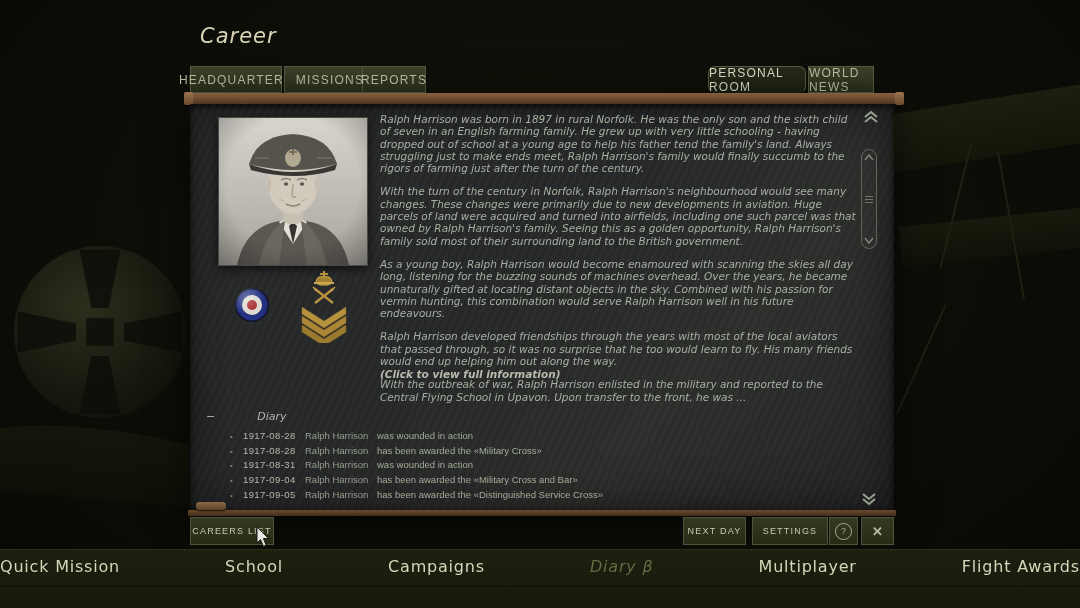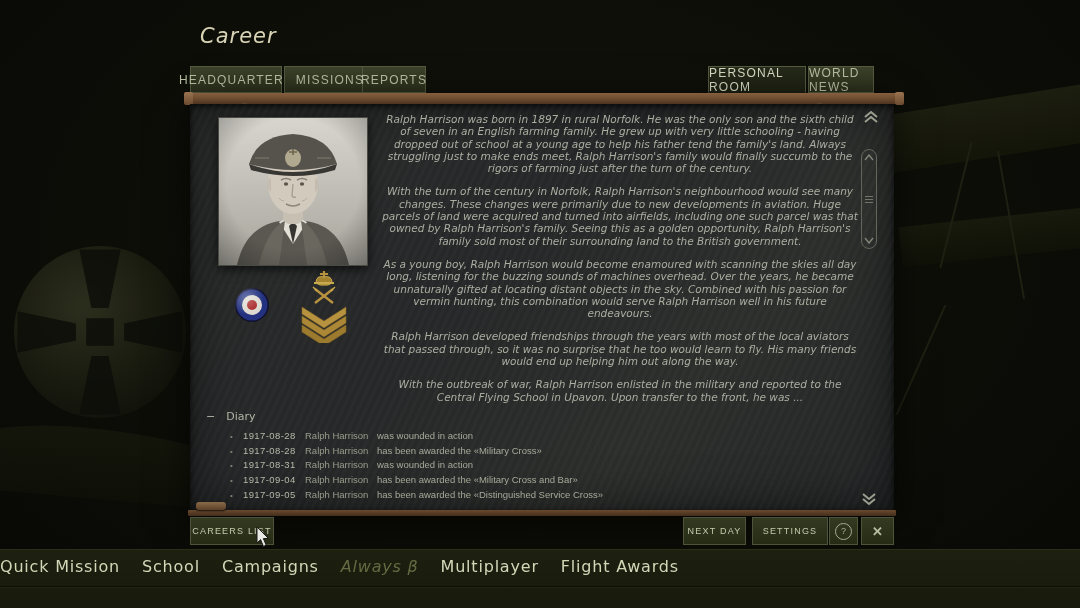--- a/index.html
+++ b/index.html
@@ -39,26 +39,26 @@
          background:linear-gradient(#8a6a48,#5c4128);box-shadow:0 1px 2px rgba(0,0,0,.8);}
   
   .photo{position:absolute;left:28px;top:24px;width:148px;height:147px;border:1px solid #4a4a44;
          box-shadow:0 3px 10px rgba(0,0,0,.7);background:#b9b6ae;}
   
   .roundel{position:absolute;left:44px;top:194px;width:36px;height:36px;}
   .rank{position:absolute;left:106px;top:176px;width:56px;height:74px;}
   
   .bio{position:absolute;left:190px;top:20px;width:480px;color:#a9afa1;
        font-family:"DejaVu Sans", sans-serif;font-style:italic;font-size:10.5px;line-height:12.3px;}
-  .bio p{margin:0 0 11px 0;text-align:center;}
+  .bio p{margin:0 0 11px 0;}
   .click-hint{margin-top:3px;color:#b7bcae;font-weight:bold;}
   
   .diary-head{position:absolute;left:16px;top:317px;color:#b0b5a6;font-size:11px;
        font-family:"DejaVu Sans", sans-serif;display:flex;gap:11px;align-items:center;}
-  .diary-head .dh-label{}
+  .diary-head .dh-label{font-style:italic;margin-left:31px;}
   .diary-list{position:absolute;left:40px;top:337px;width:620px;}
   .diary-row{display:flex;align-items:baseline;height:14.7px;font-size:9.5px;color:#9aa091;cursor:pointer;}
   .dr-bullet{width:13px;color:#7d8273;font-size:8px;}
   .dr-date{width:62px;color:#b4b9a8;letter-spacing:.4px;}
   .dr-name{width:72px;color:#979d8c;}
   .dr-event{color:#a4aa99;}
   
   .scroll-arrow{position:absolute;width:20px;height:18px;cursor:pointer;}
   .scroll-thumb{position:absolute;left:671px;top:56px;width:16px;height:100px;border:1px solid #62665a;
        border-radius:8px;cursor:grab;display:flex;flex-direction:column;align-items:center;justify-content:space-between;
@@ -68,21 +68,21 @@
   .tool-btn{position:absolute;top:517px;height:28px;box-sizing:border-box;border:1px solid #4e5439;
        background:linear-gradient(#343a22,#262b15);color:#c6cbad;font-size:9px;letter-spacing:1.2px;
        display:flex;align-items:center;justify-content:center;cursor:pointer;}
   .tool-btn.icon-btn{font-size:12px;letter-spacing:0;}
   .help-ring{width:15px;height:15px;border:1px solid #a8ad90;border-radius:50%;display:flex;align-items:center;
        justify-content:center;font-size:9px;color:#a8ad90;}
   .close-x{color:#b9bea1;font-size:13px;font-weight:bold;}
   
   .bottom-band{position:absolute;left:0;top:549px;width:1080px;height:59px;
        background:linear-gradient(#1d200f,#171a0c);border-top:1px solid #2b2f1a;}
-  .main-nav{position:absolute;left:0;top:7px;width:100%;display:flex;justify-content:flex-start;gap:22px;}
+  .main-nav{position:absolute;left:0;top:7px;width:100%;display:flex;justify-content:space-between;gap:22px;}
   .main-nav .nav-item{color:#d3d7b8;font-size:16px;letter-spacing:.8px;cursor:pointer;
        font-family:"DejaVu Sans", sans-serif;}
   .main-nav .nav-item.dimmed{color:#646b42;font-style:italic;}
   .footer-sep{position:absolute;left:0;top:36px;width:100%;border-top:1px solid #0d0f07;
        box-shadow:0 1px 0 rgba(255,255,255,.04);}
   .footer-nav{position:absolute;left:0;top:40px;width:100%;display:flex;justify-content:center;gap:26px;}
   .footer-nav .f-item{color:#b3b796;font-size:11px;letter-spacing:.4px;cursor:pointer;}
   
   .cursor{position:absolute;left:256px;top:527px;width:14px;height:21px;z-index:50;}
 </style>
@@ -107,21 +107,21 @@
   <div class="bg-decor wing3"></div>
   <div class="bg-decor strut" style="left:955px;top:140px;height:130px;transform:rotate(14deg);"></div>
   <div class="bg-decor strut" style="left:1010px;top:150px;height:150px;transform:rotate(-10deg);"></div>
   <div class="bg-decor strut" style="left:920px;top:300px;height:120px;transform:rotate(24deg);"></div>
 
   <div class="page-title">Career</div>
 
   <div class="tab" style="left:190px;width:92px;">HEADQUARTERS</div>
   <div class="tab" style="left:284px;width:92px;">MISSIONS</div>
   <div class="tab" style="left:362px;width:64px;">REPORTS</div>
-  <div class="tab active" style="left:708px;width:98px;">PERSONAL ROOM</div>
+  <div class="tab active" style="left:708px;width:98px;border-radius:7px;">PERSONAL ROOM</div>
   <div class="tab" style="left:808px;width:66px;">WORLD NEWS</div>
 
   <div class="panel">
     <div class="rail"></div>
     <div class="rail-cap" style="left:-6px;"></div>
     <div class="rail-cap" style="left:705px;"></div>
     <div class="hook" style="left:48px;"></div>
     <div class="hook" style="left:623px;"></div>
 
     <div class="board"></div>
@@ -210,20 +210,21 @@
         <p>Ralph Harrison was born in 1897 in rural Norfolk. He was the only son and the sixth child of seven in an English farming family. He grew up with very little schooling - having dropped out of school at a young age to help his father tend the family's land. Always struggling just to make ends meet, Ralph Harrison's family would finally succumb to the rigors of farming just after the turn of the century.</p>
 
         <p>With the turn of the century in Norfolk, Ralph Harrison's neighbourhood would see many changes. These changes were primarily due to new developments in aviation. Huge parcels of land were acquired and turned into airfields, including one such parcel was that owned by Ralph Harrison's family. Seeing this as a golden opportunity, Ralph Harrison's family sold most of their surrounding land to the British government.</p>
 
         <p>As a young boy, Ralph Harrison would become enamoured with scanning the skies all day long, listening for the buzzing sounds of machines overhead. Over the years, he became unnaturally gifted at locating distant objects in the sky. Combined with his passion for vermin hunting, this combination would serve Ralph Harrison well in his future endeavours.</p>
 
         <p>Ralph Harrison developed friendships through the years with most of the local aviators that passed through, so it was no surprise that he too would learn to fly. His many friends would end up helping him out along the way.</p>
 
         <p>With the outbreak of war, Ralph Harrison enlisted in the military and reported to the Central Flying School in Upavon. Upon transfer to the front, he was ...</p>
       </div>
+    <div class="bio click-hint" style="top:272px;">(Click to view full information)</div>
 
     <div class="diary-head">
       <span>−</span>
       <span class="dh-label">Diary</span>
     </div>
     <div class="diary-list">
 
         <div class="diary-row">
           <span class="dr-bullet">•</span>
           <span class="dr-date">1917-08-28</span>
@@ -305,20 +306,20 @@
     <svg width="14" height="21" viewBox="0 0 14 21">
       <path d="M1 0 L1 16 L4.6 12.6 L7.4 19.4 L10.2 18.2 L7.4 11.6 L12.4 11.4 Z" fill="#e8e8e4" stroke="#1a1a16" stroke-width="1"></path>
     </svg>
   </div>
 
   <div class="bottom-band">
     <div class="main-nav">
       <span class="nav-item">Quick Mission</span>
       <span class="nav-item">School</span>
       <span class="nav-item">Campaigns</span>
-      <span class="nav-item dimmed">Always β</span>
+      <span class="nav-item dimmed">Diary β</span>
       <span class="nav-item">Multiplayer</span>
       <span class="nav-item">Flight Awards</span>
     </div>
     <div class="footer-sep"></div>
   </div>
 
 </div>
 
 </body></html>

